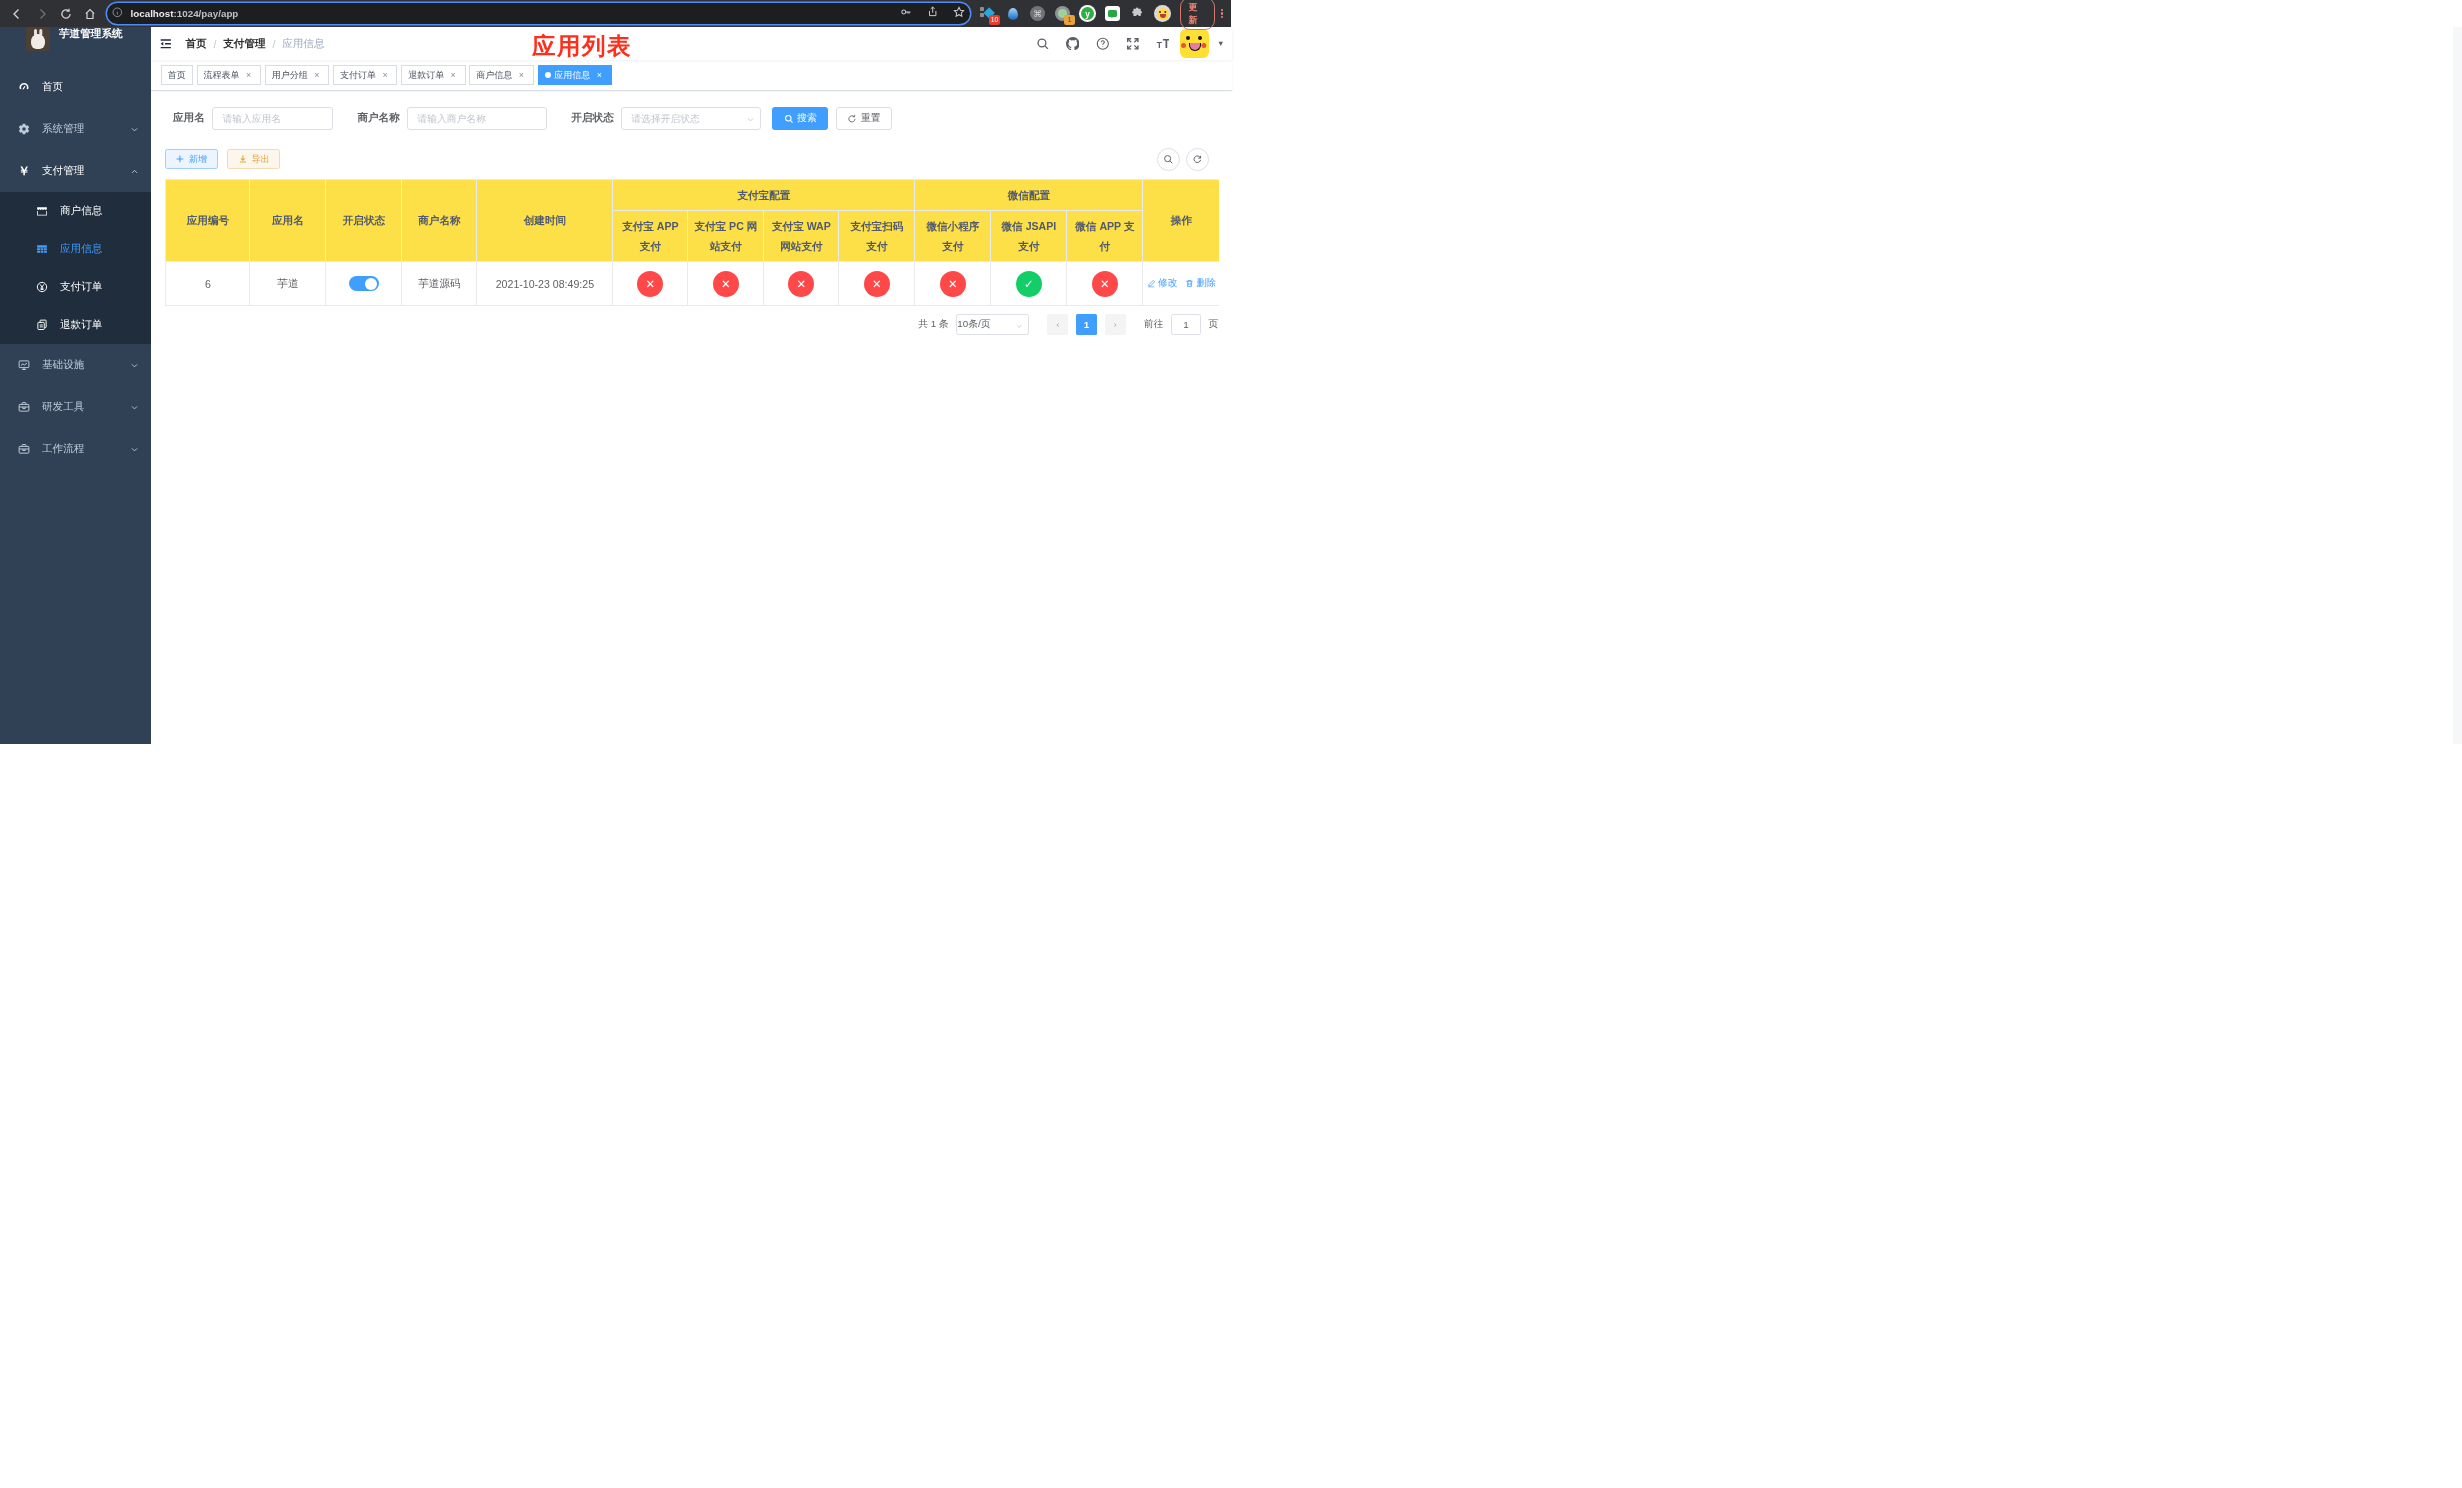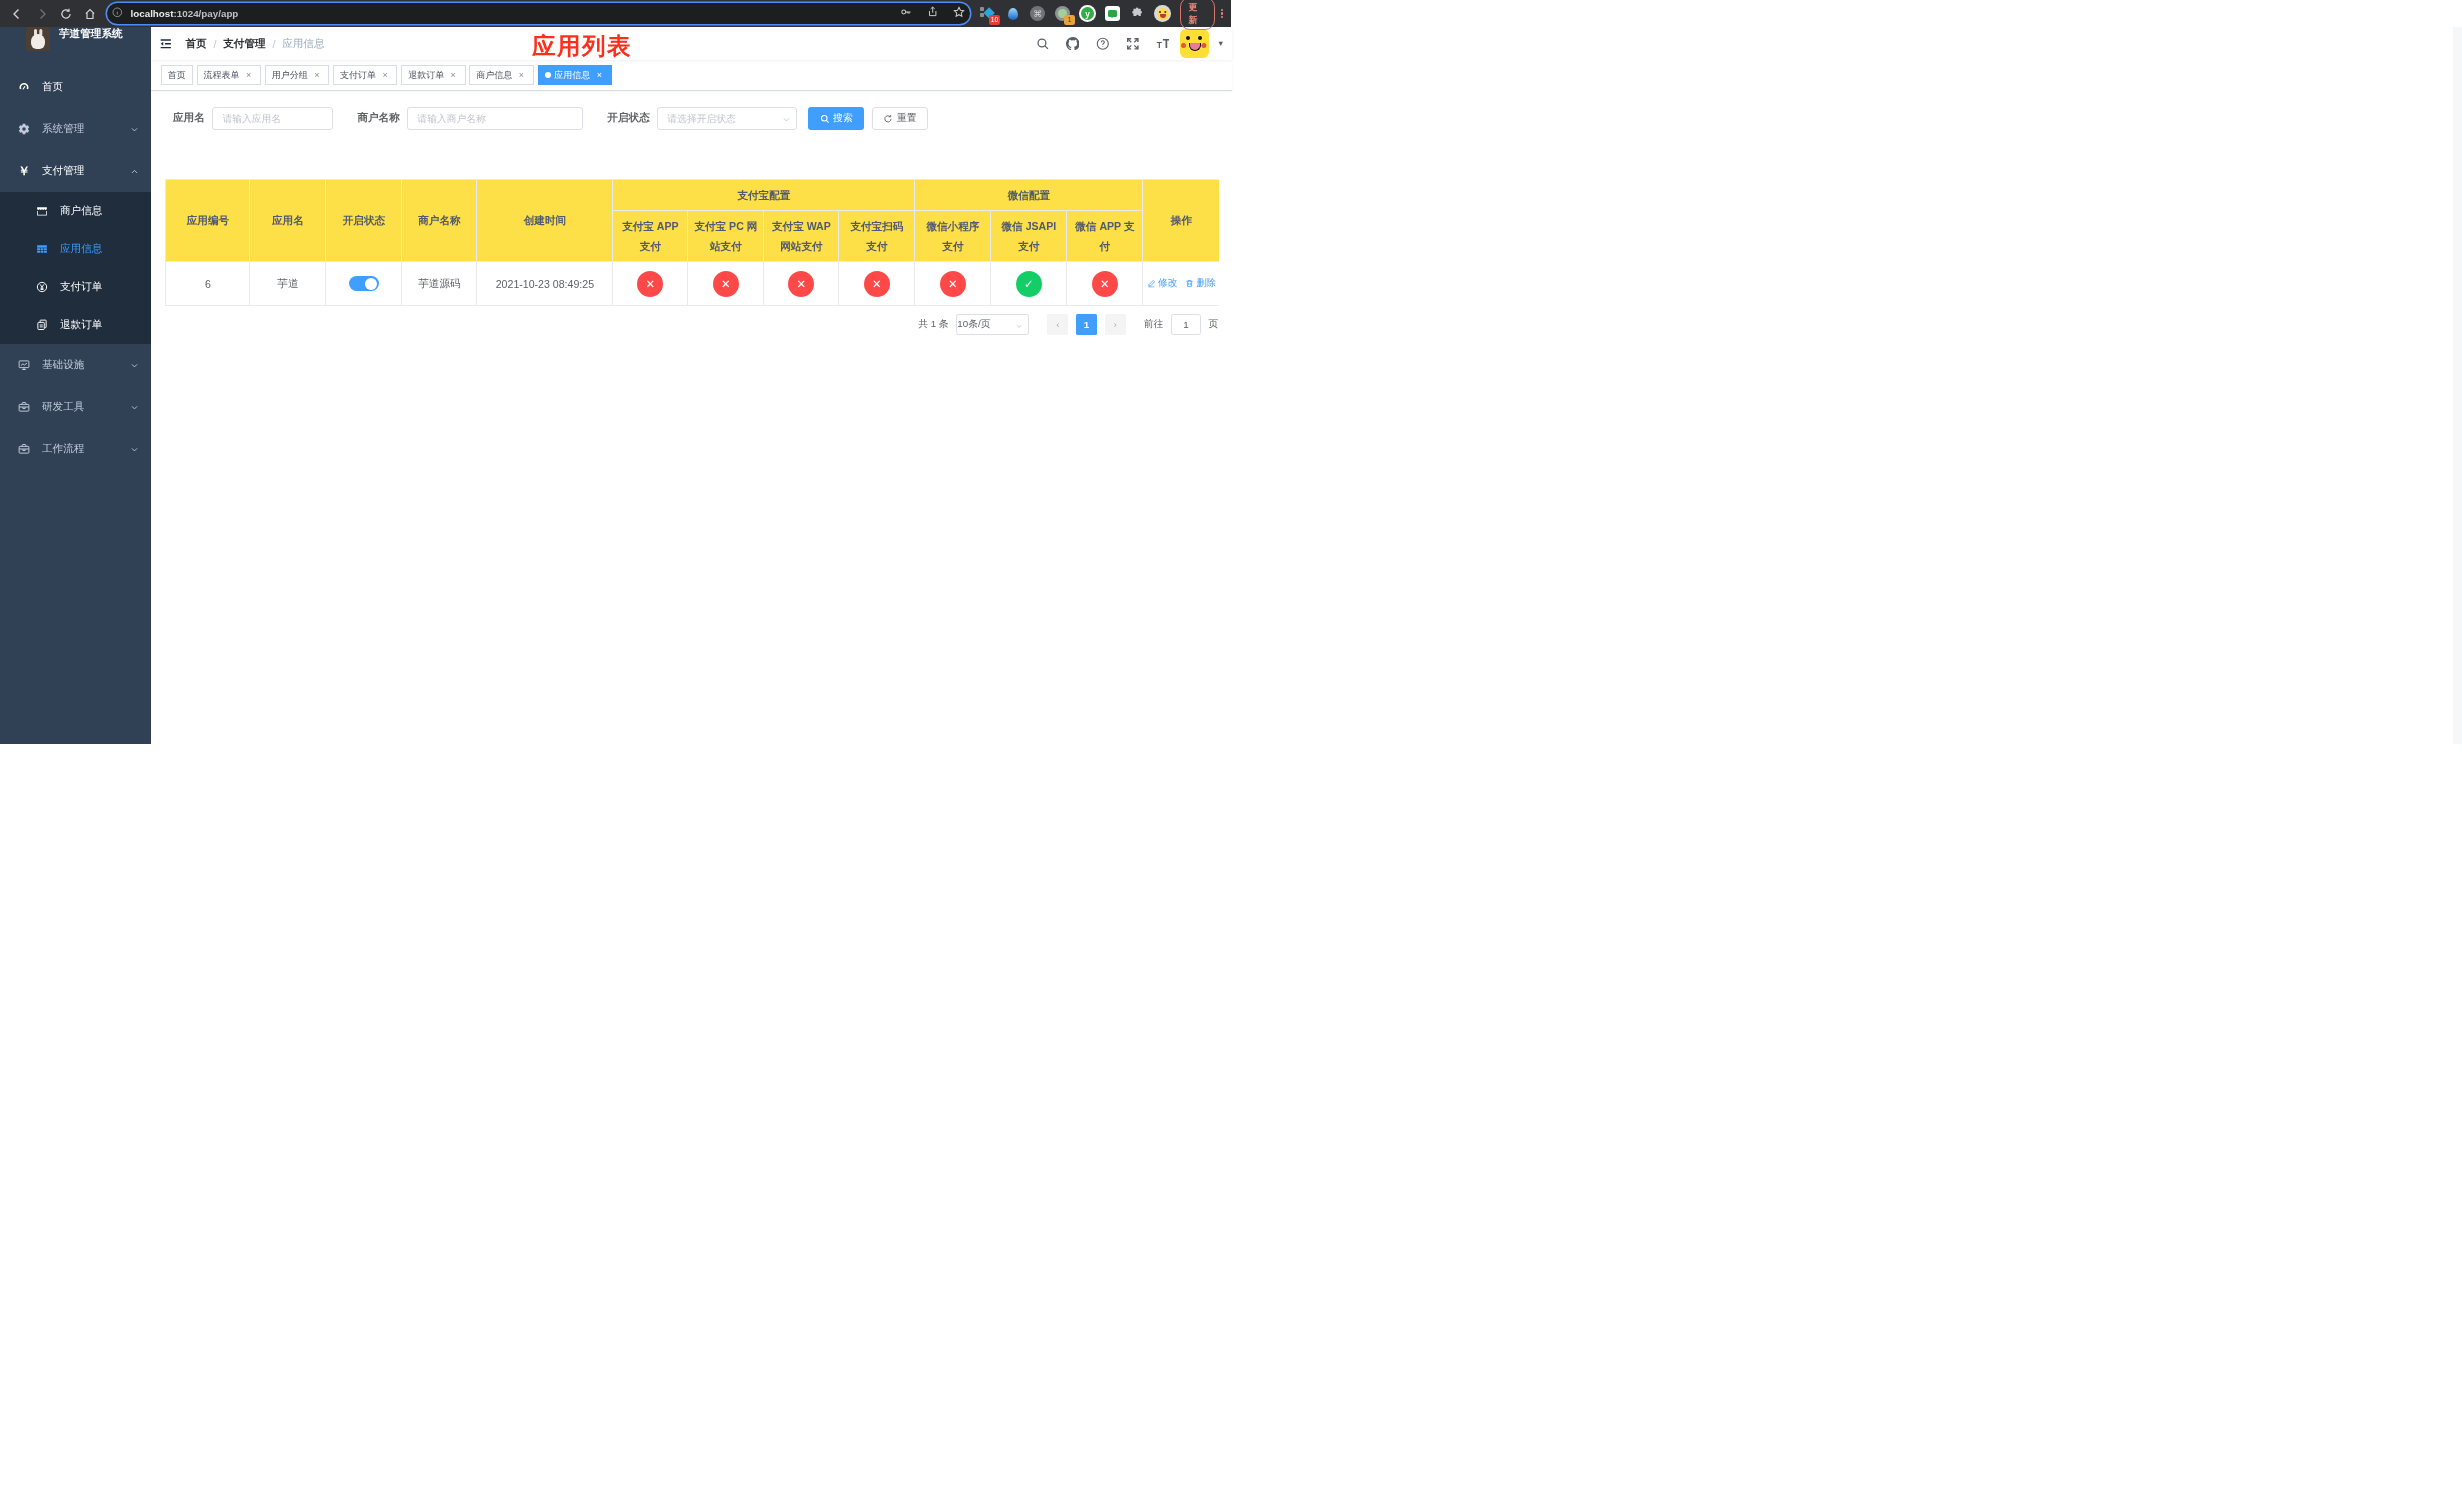--- a/index.html
+++ b/index.html
@@ -486,21 +486,21 @@
     </span>
 </div>
 
 <div class="content">
 
   <div class="filter-row">
     <span class="flabel">应用名</span>
     <input class="ftext" style="width: 121px;" placeholder="请输入应用名">
     <span style="width:24px"></span>
     <span class="flabel">商户名称</span>
-    <input class="ftext" style="width: 176px;" placeholder="请输入商户名称">
+    <input class="ftext" style="width: 140px;" placeholder="请输入商户名称">
     <span style="width:24px"></span>
     <span class="flabel">开启状态</span>
     <span class="fsel" style="width:140px">
       <input class="ftext" readonly="" placeholder="请选择开启状态" style="">
       <span class="sarrow"><svg width="9" height="9" viewBox="0 0 16 16" fill="none" stroke="currentColor" stroke-width="1.6">
             <path d="M3.5 6l4.5 4.5L12.5 6"></path>
           </svg></span>
     </span>
     <span style="width:10.6px"></span>
     <button class="btn btn-primary">
@@ -512,20 +512,45 @@
     </button>
     <span style="width:7.6px"></span>
     <button class="btn btn-plain">
       <svg viewBox="0 0 16 16" fill="none" stroke="#606266" stroke-width="1.5">
           <path d="M13 8a5 5 0 1 1-1.5-3.6M12.5 1.5v3h-3"></path>
         </svg>
       <span>重置</span>
     </button>
   </div>
 
+  <div class="tools-row">
+    <button class="btn btn-mini btn-blue-plain">
+      <svg viewBox="0 0 16 16" fill="none" stroke="#409eff" stroke-width="1.7">
+          <path d="M8 2.5v11M2.5 8h11"></path>
+        </svg>
+      <span>新增</span>
+    </button>
+    <button class="btn btn-mini btn-warn-plain">
+      <svg viewBox="0 0 16 16" fill="none" stroke="#e6a23c" stroke-width="1.7">
+          <path d="M8 2v8M4.8 7L8 10.2 11.2 7M3 13h10"></path>
+        </svg>
+      <span>导出</span>
+    </button>
+    <span class="circ-btn" style="left:1006px">
+        <svg viewBox="0 0 16 16" fill="none" stroke="currentColor" stroke-width="1.5">
+          <circle cx="7" cy="7" r="4.6"></circle>
+          <path d="M10.5 10.5L14 14"></path>
+        </svg>
+      </span>
+    <span class="circ-btn" style="left:1035px">
+        <svg viewBox="0 0 16 16" fill="none" stroke="currentColor" stroke-width="1.5">
+          <path d="M12.8 6.2A5 5 0 1 0 13 8.8M13 2.8v3.4H9.6"></path>
+        </svg>
+      </span>
+  </div>
 
   <div class="tbl">
     <div class="th span2">应用编号</div>
     <div class="th span2">应用名</div>
     <div class="th span2">开启状态</div>
     <div class="th span2">商户名称</div>
     <div class="th span2">创建时间</div>
     <div class="th grp-alipay">支付宝配置</div>
     <div class="th grp-wechat">微信配置</div>
     <div class="th span2 last" style="grid-column:13;grid-row:1/3">操作</div>

